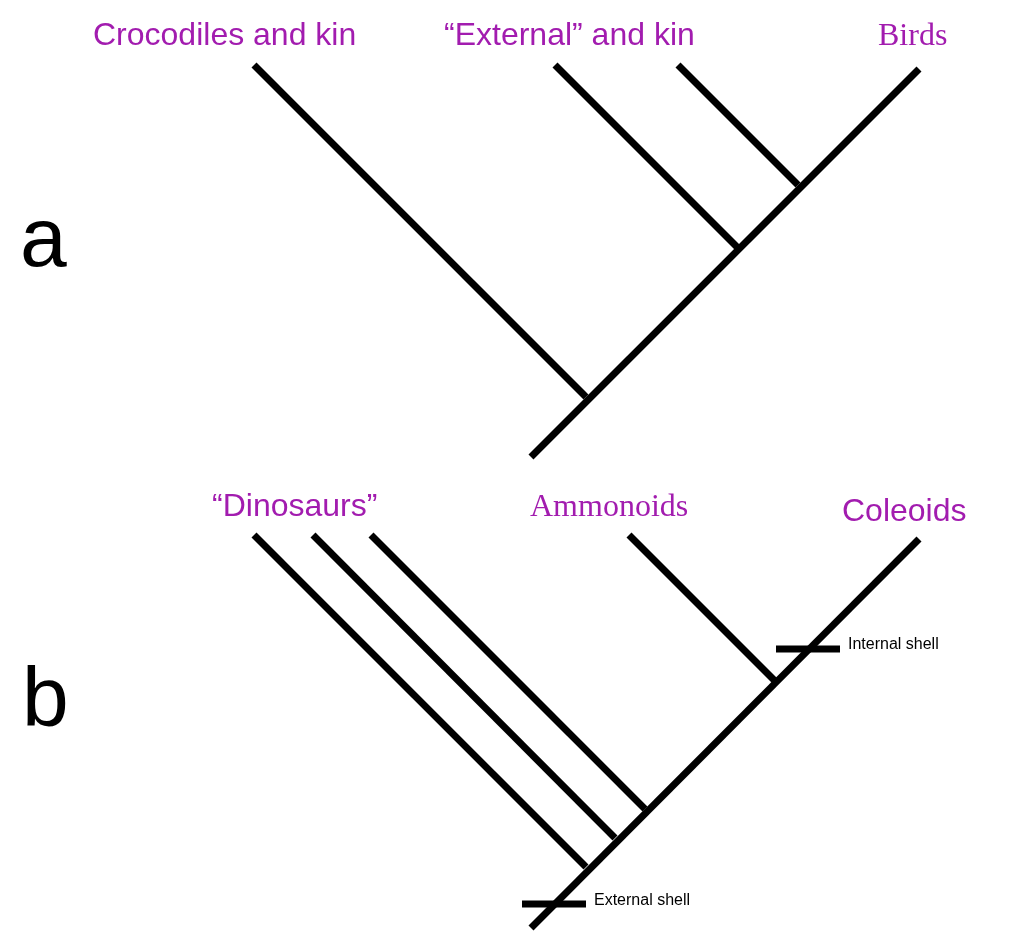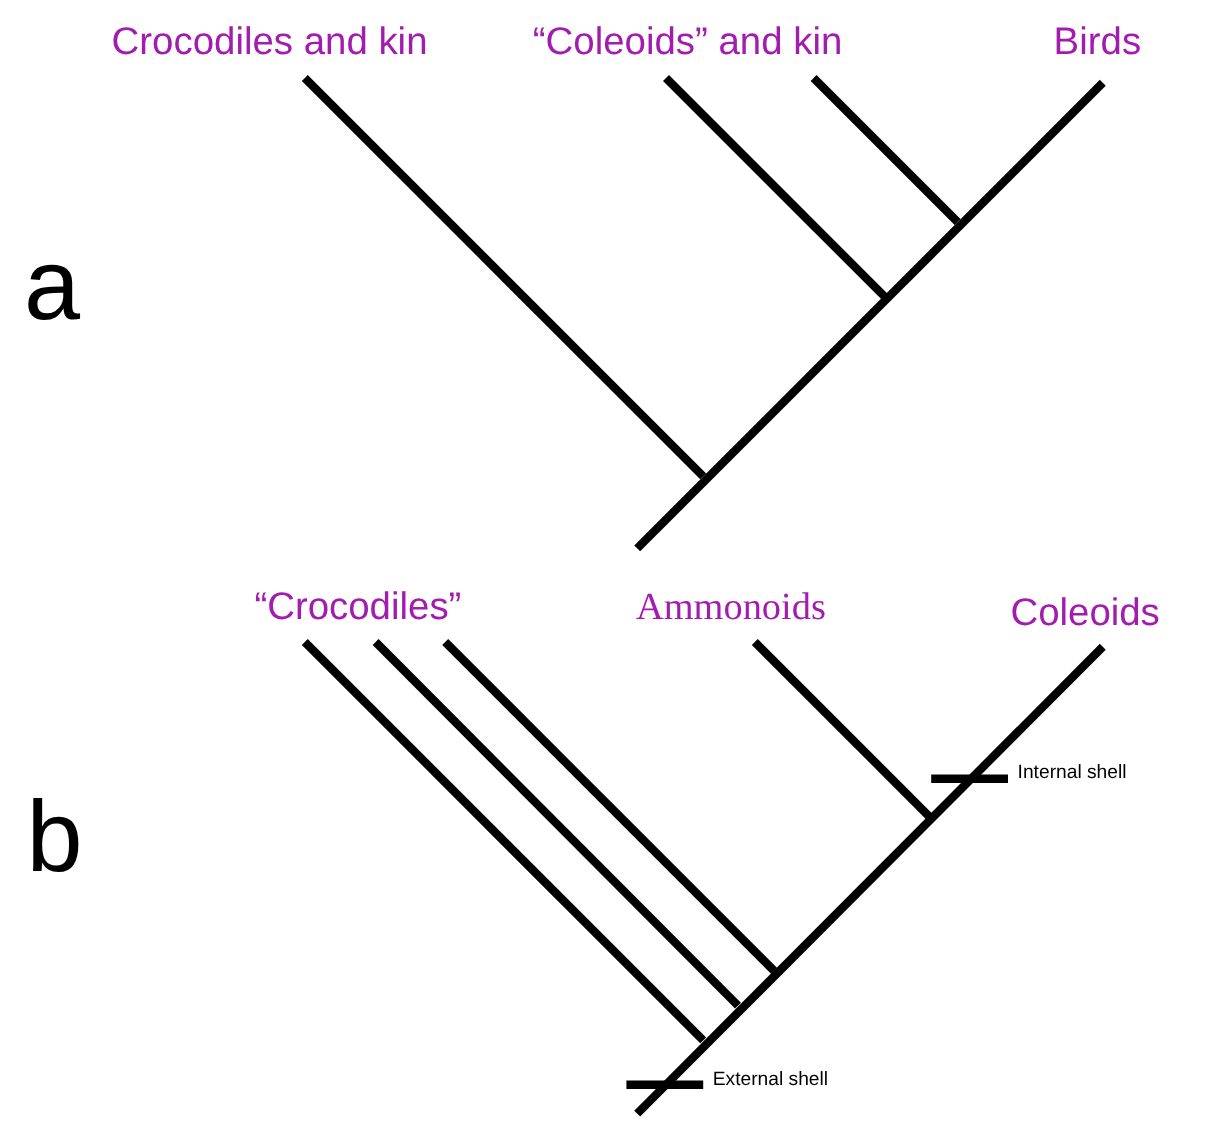--- a/index.html
+++ b/index.html
@@ -26,21 +26,21 @@
     <line x1="313" y1="535" x2="615" y2="838"></line>
     <line x1="371" y1="535" x2="645" y2="809"></line>
     <line x1="629" y1="535" x2="775" y2="681"></line>
     <line x1="776" y1="649" x2="840" y2="649"></line>
     <line x1="522" y1="904" x2="586" y2="904"></line>
   </g>
 </svg>
 
 <div class="panel" style="left:20px; top:195px;">a</div>
 <div class="lbl" style="left:93px; top:18px;">Crocodiles and kin</div>
-<div class="lbl" style="left:444px; top:18px;">“Coleoids” and kin</div>
-<div class="lbl" style="left:878px; top:18px;">Birds</div>
+<div class="lbl" style="left:444px; top:18px;">“External” and kin</div>
+<div class="lbl" style="left:878px; top:18px;font-family:Liberation Serif, serif;">Birds</div>
 
 <div class="panel" style="left:22px; top:655px;">b</div>
-<div class="lbl" style="left:212px; top:489px;">“Crocodiles”</div>
+<div class="lbl" style="left:212px; top:489px;">“Dinosaurs”</div>
 <div class="lbl" style="left:530px; top:489px;font-family:Liberation Serif, serif;">Ammonoids</div>
 <div class="lbl" style="left:842px; top:494px;">Coleoids</div>
 <div class="small" style="left:848px; top:636px;">Internal shell</div>
 <div class="small" style="left:594px; top:892px;">External shell</div>
 
 </body></html>

